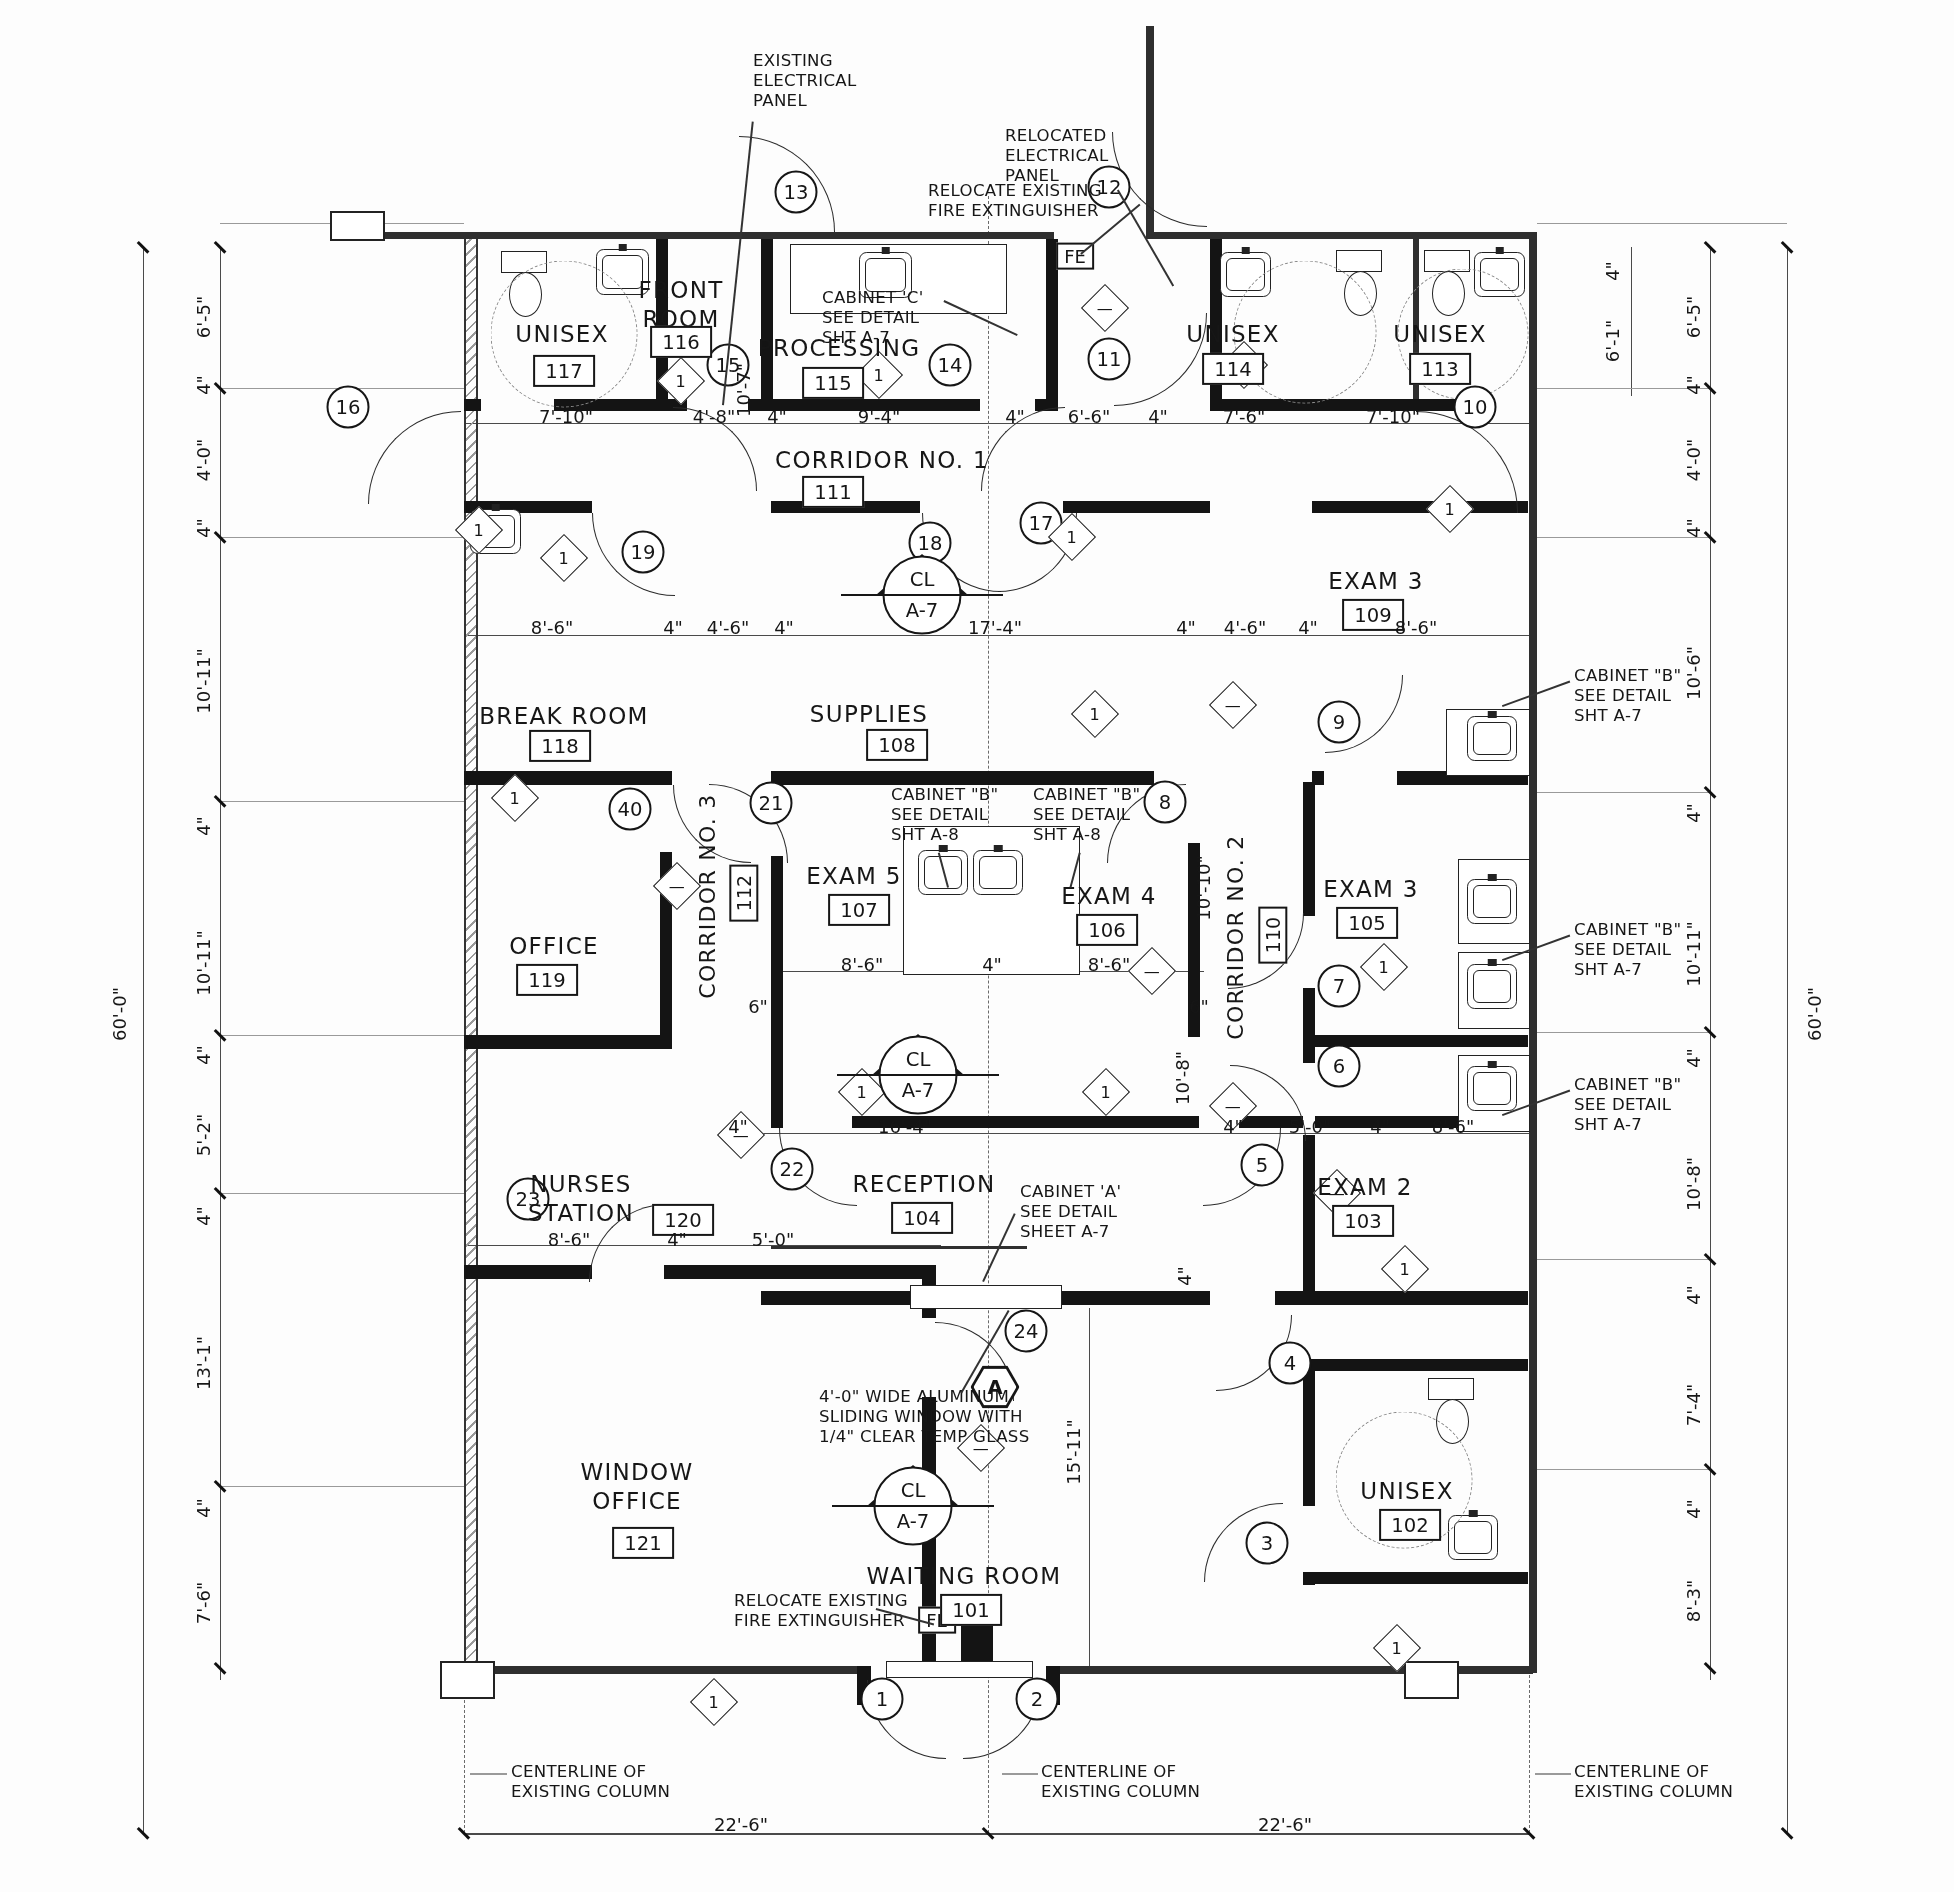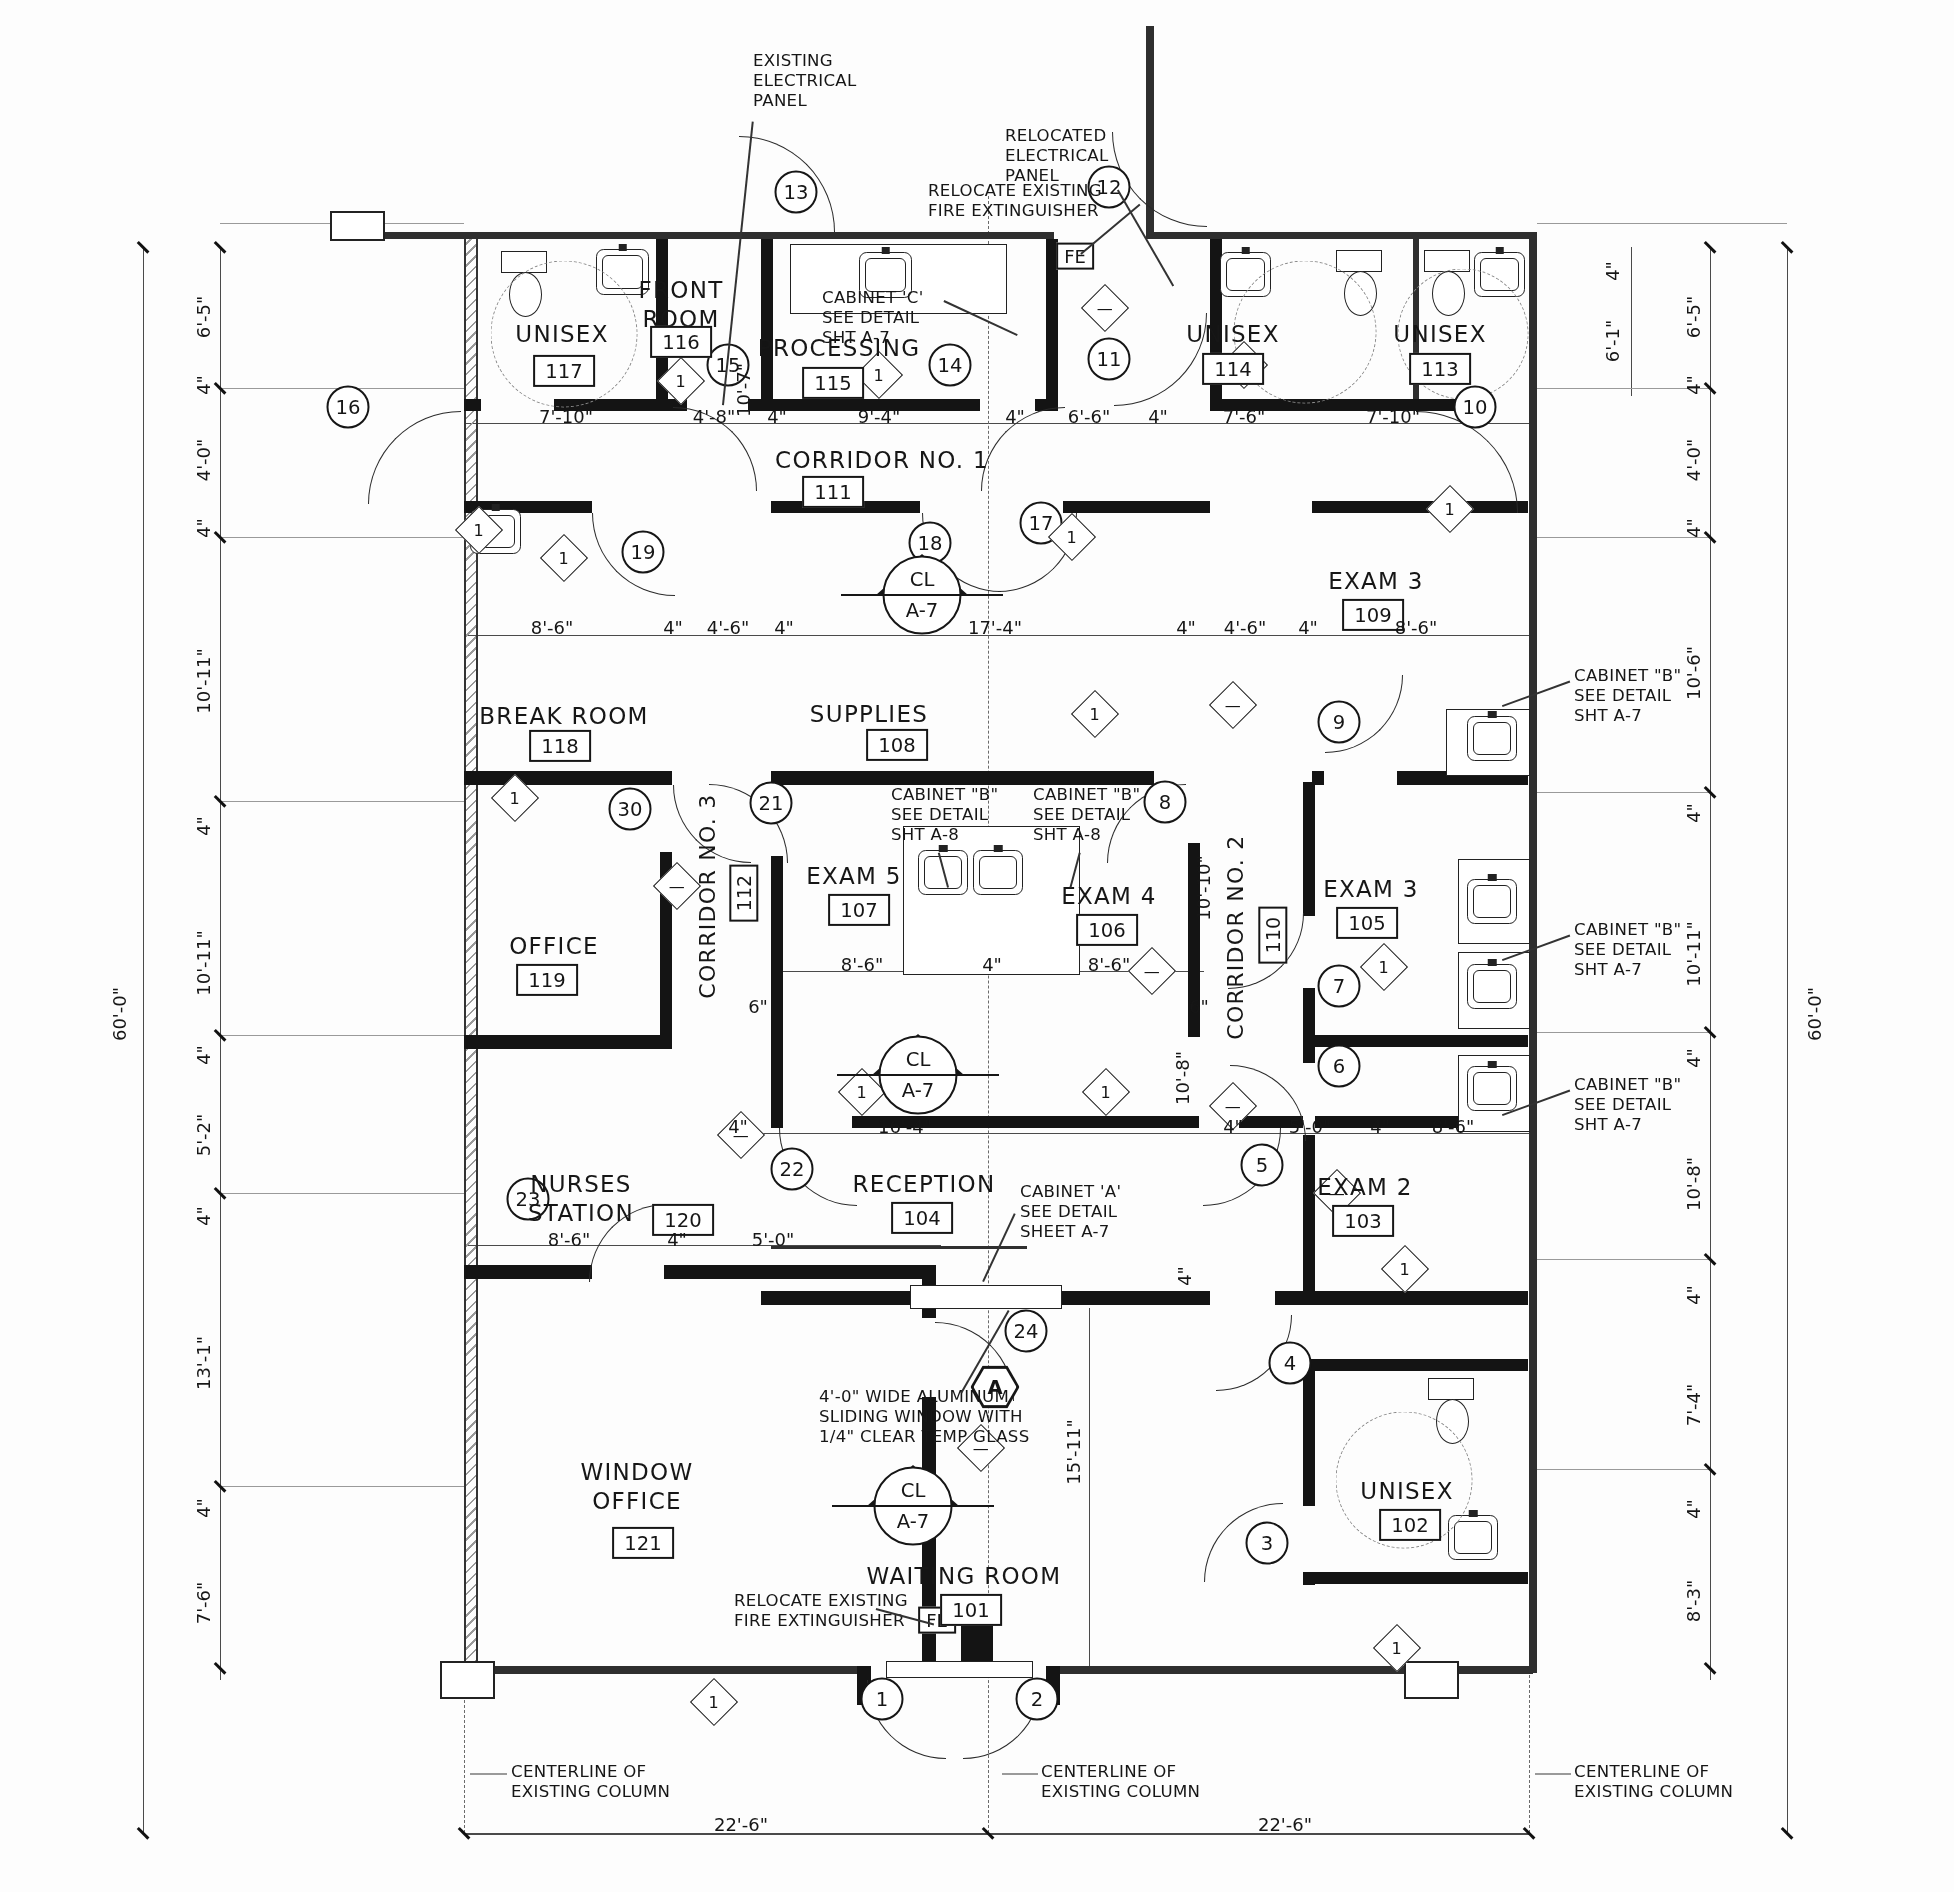--- a/index.html
+++ b/index.html
@@ -297,21 +297,21 @@
   <div class="door" style="left:1339px;top:722px">
       <span>9</span>
     </div>
   <div class="door" style="left:1165px;top:802px">
       <span>8</span>
     </div>
   <div class="door" style="left:771px;top:803px">
       <span>21</span>
     </div>
   <div class="door" style="left:630px;top:809px">
-      <span>30</span>
+      <span>40</span>
     </div>
   <div class="door" style="left:792px;top:1169px">
       <span>22</span>
     </div>
   <div class="door" style="left:1262px;top:1165px">
       <span>5</span>
     </div>
   <div class="door" style="left:1339px;top:986px">
       <span>7</span>
     </div>

